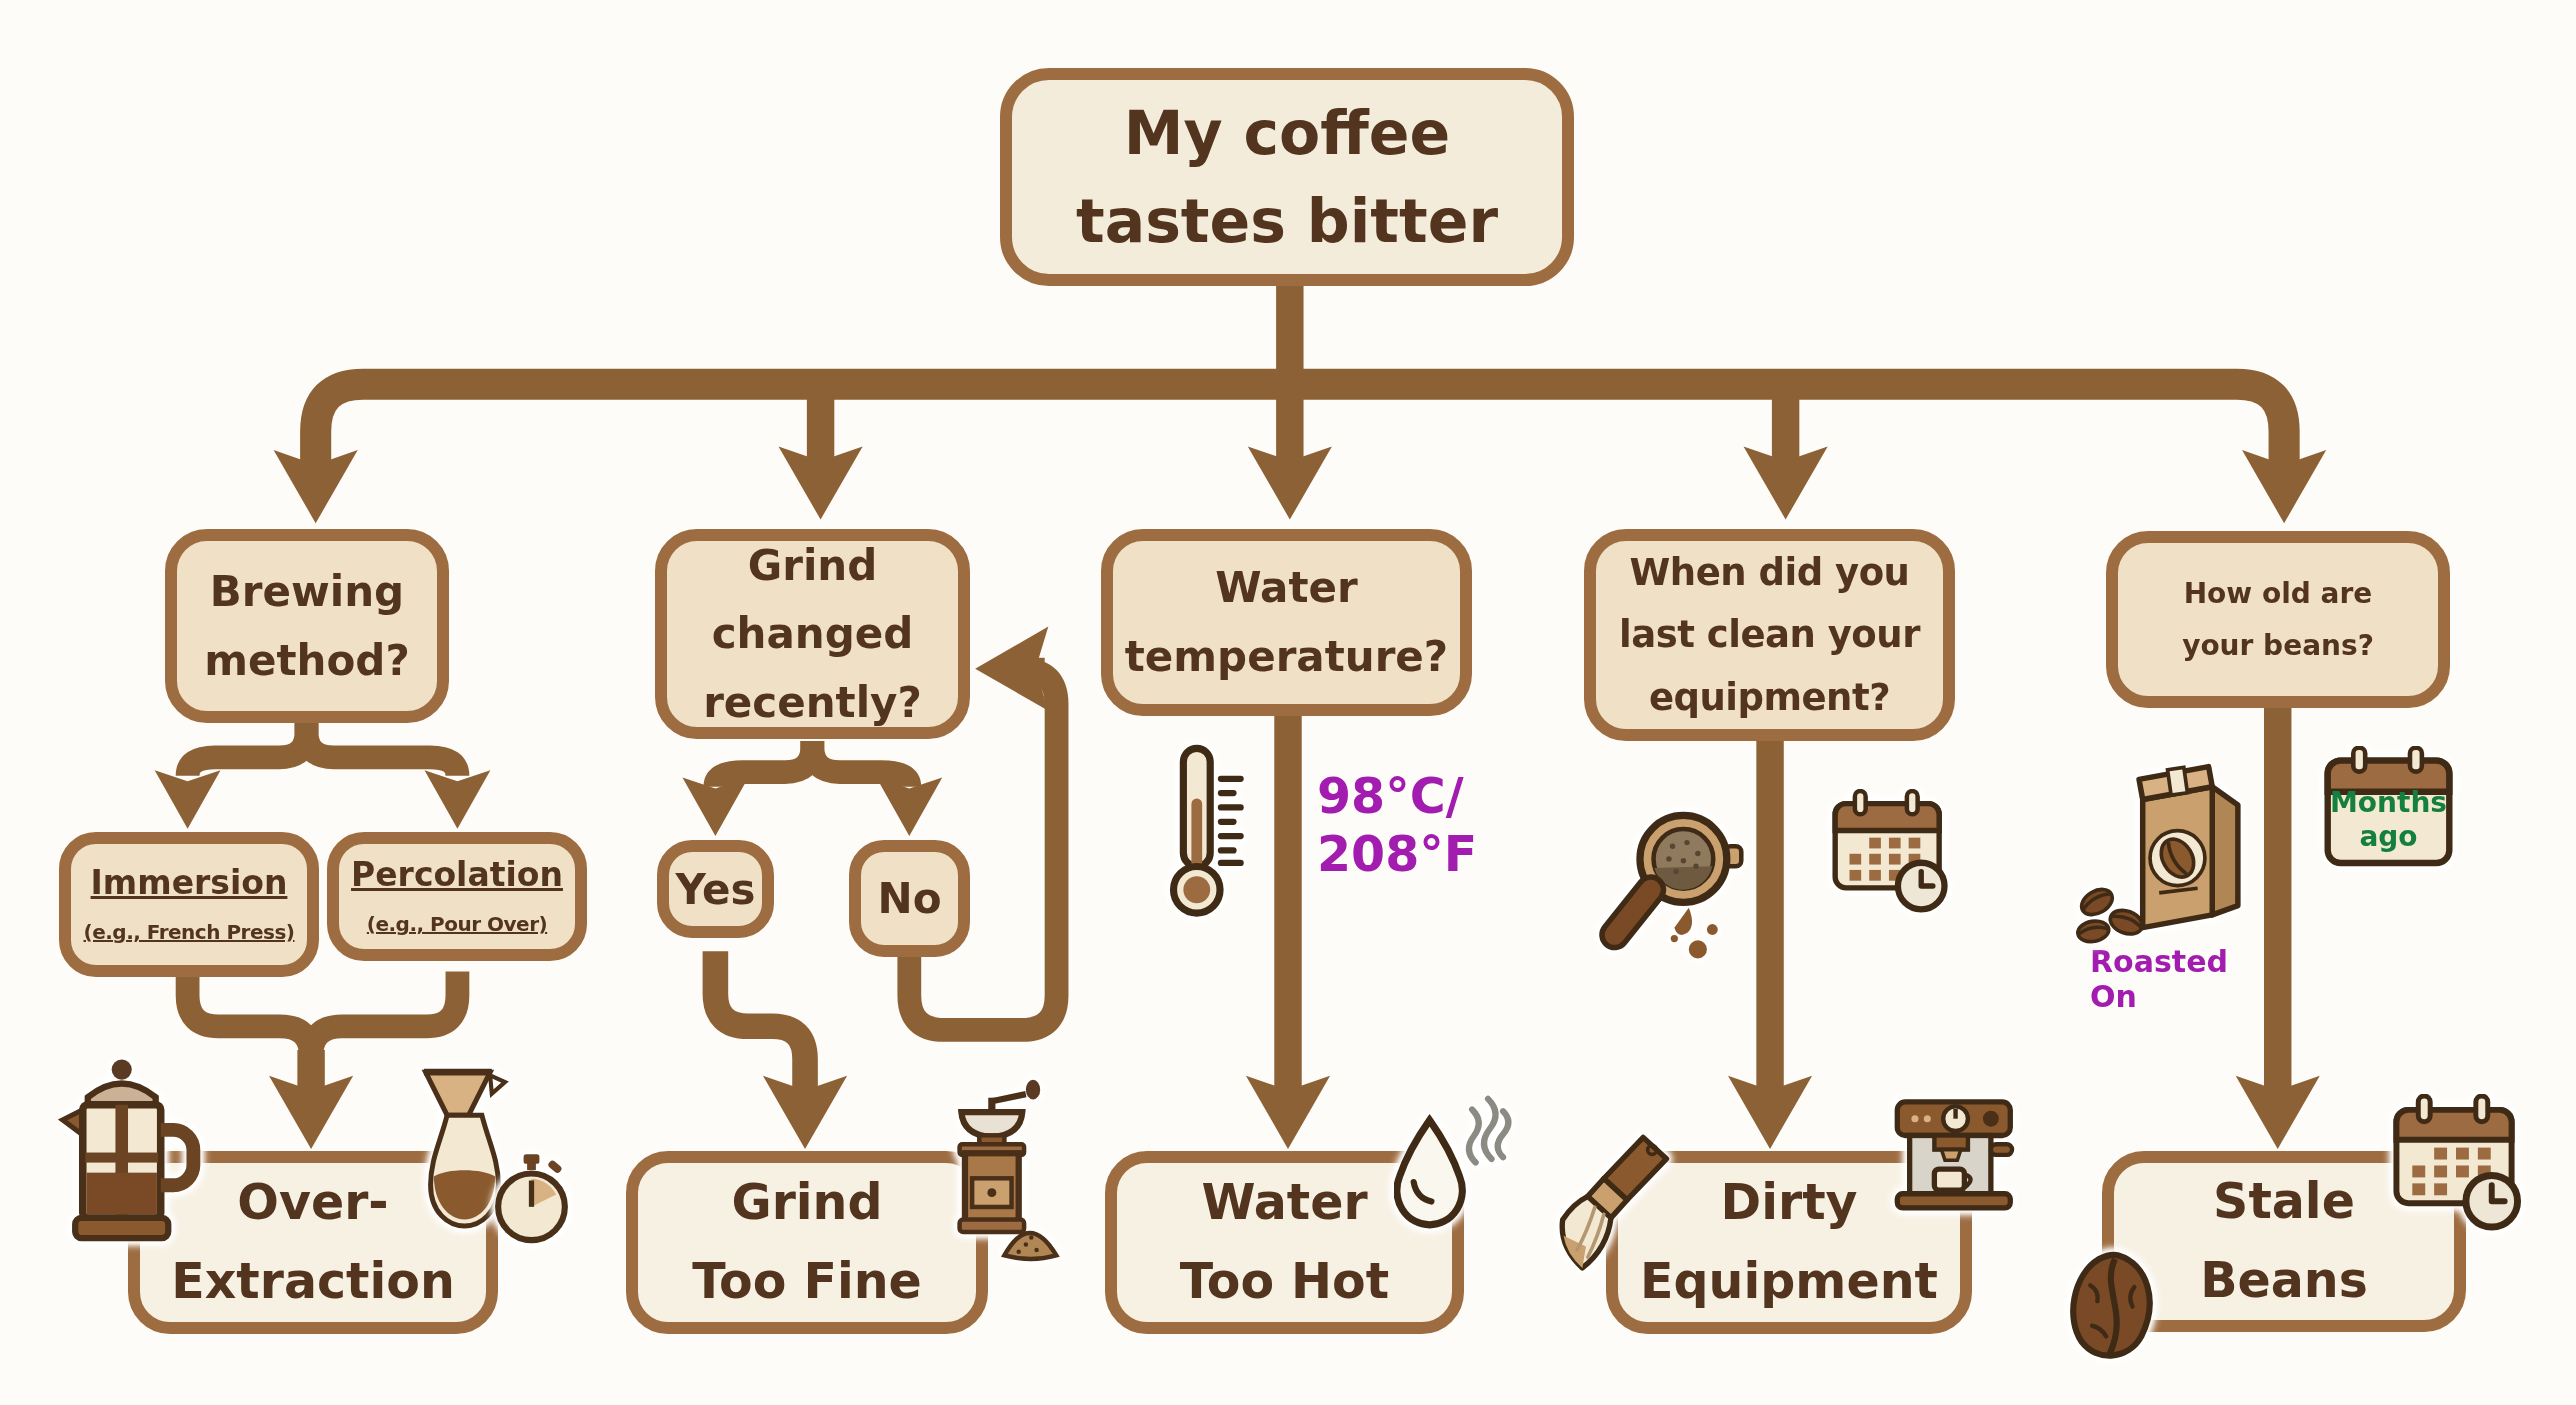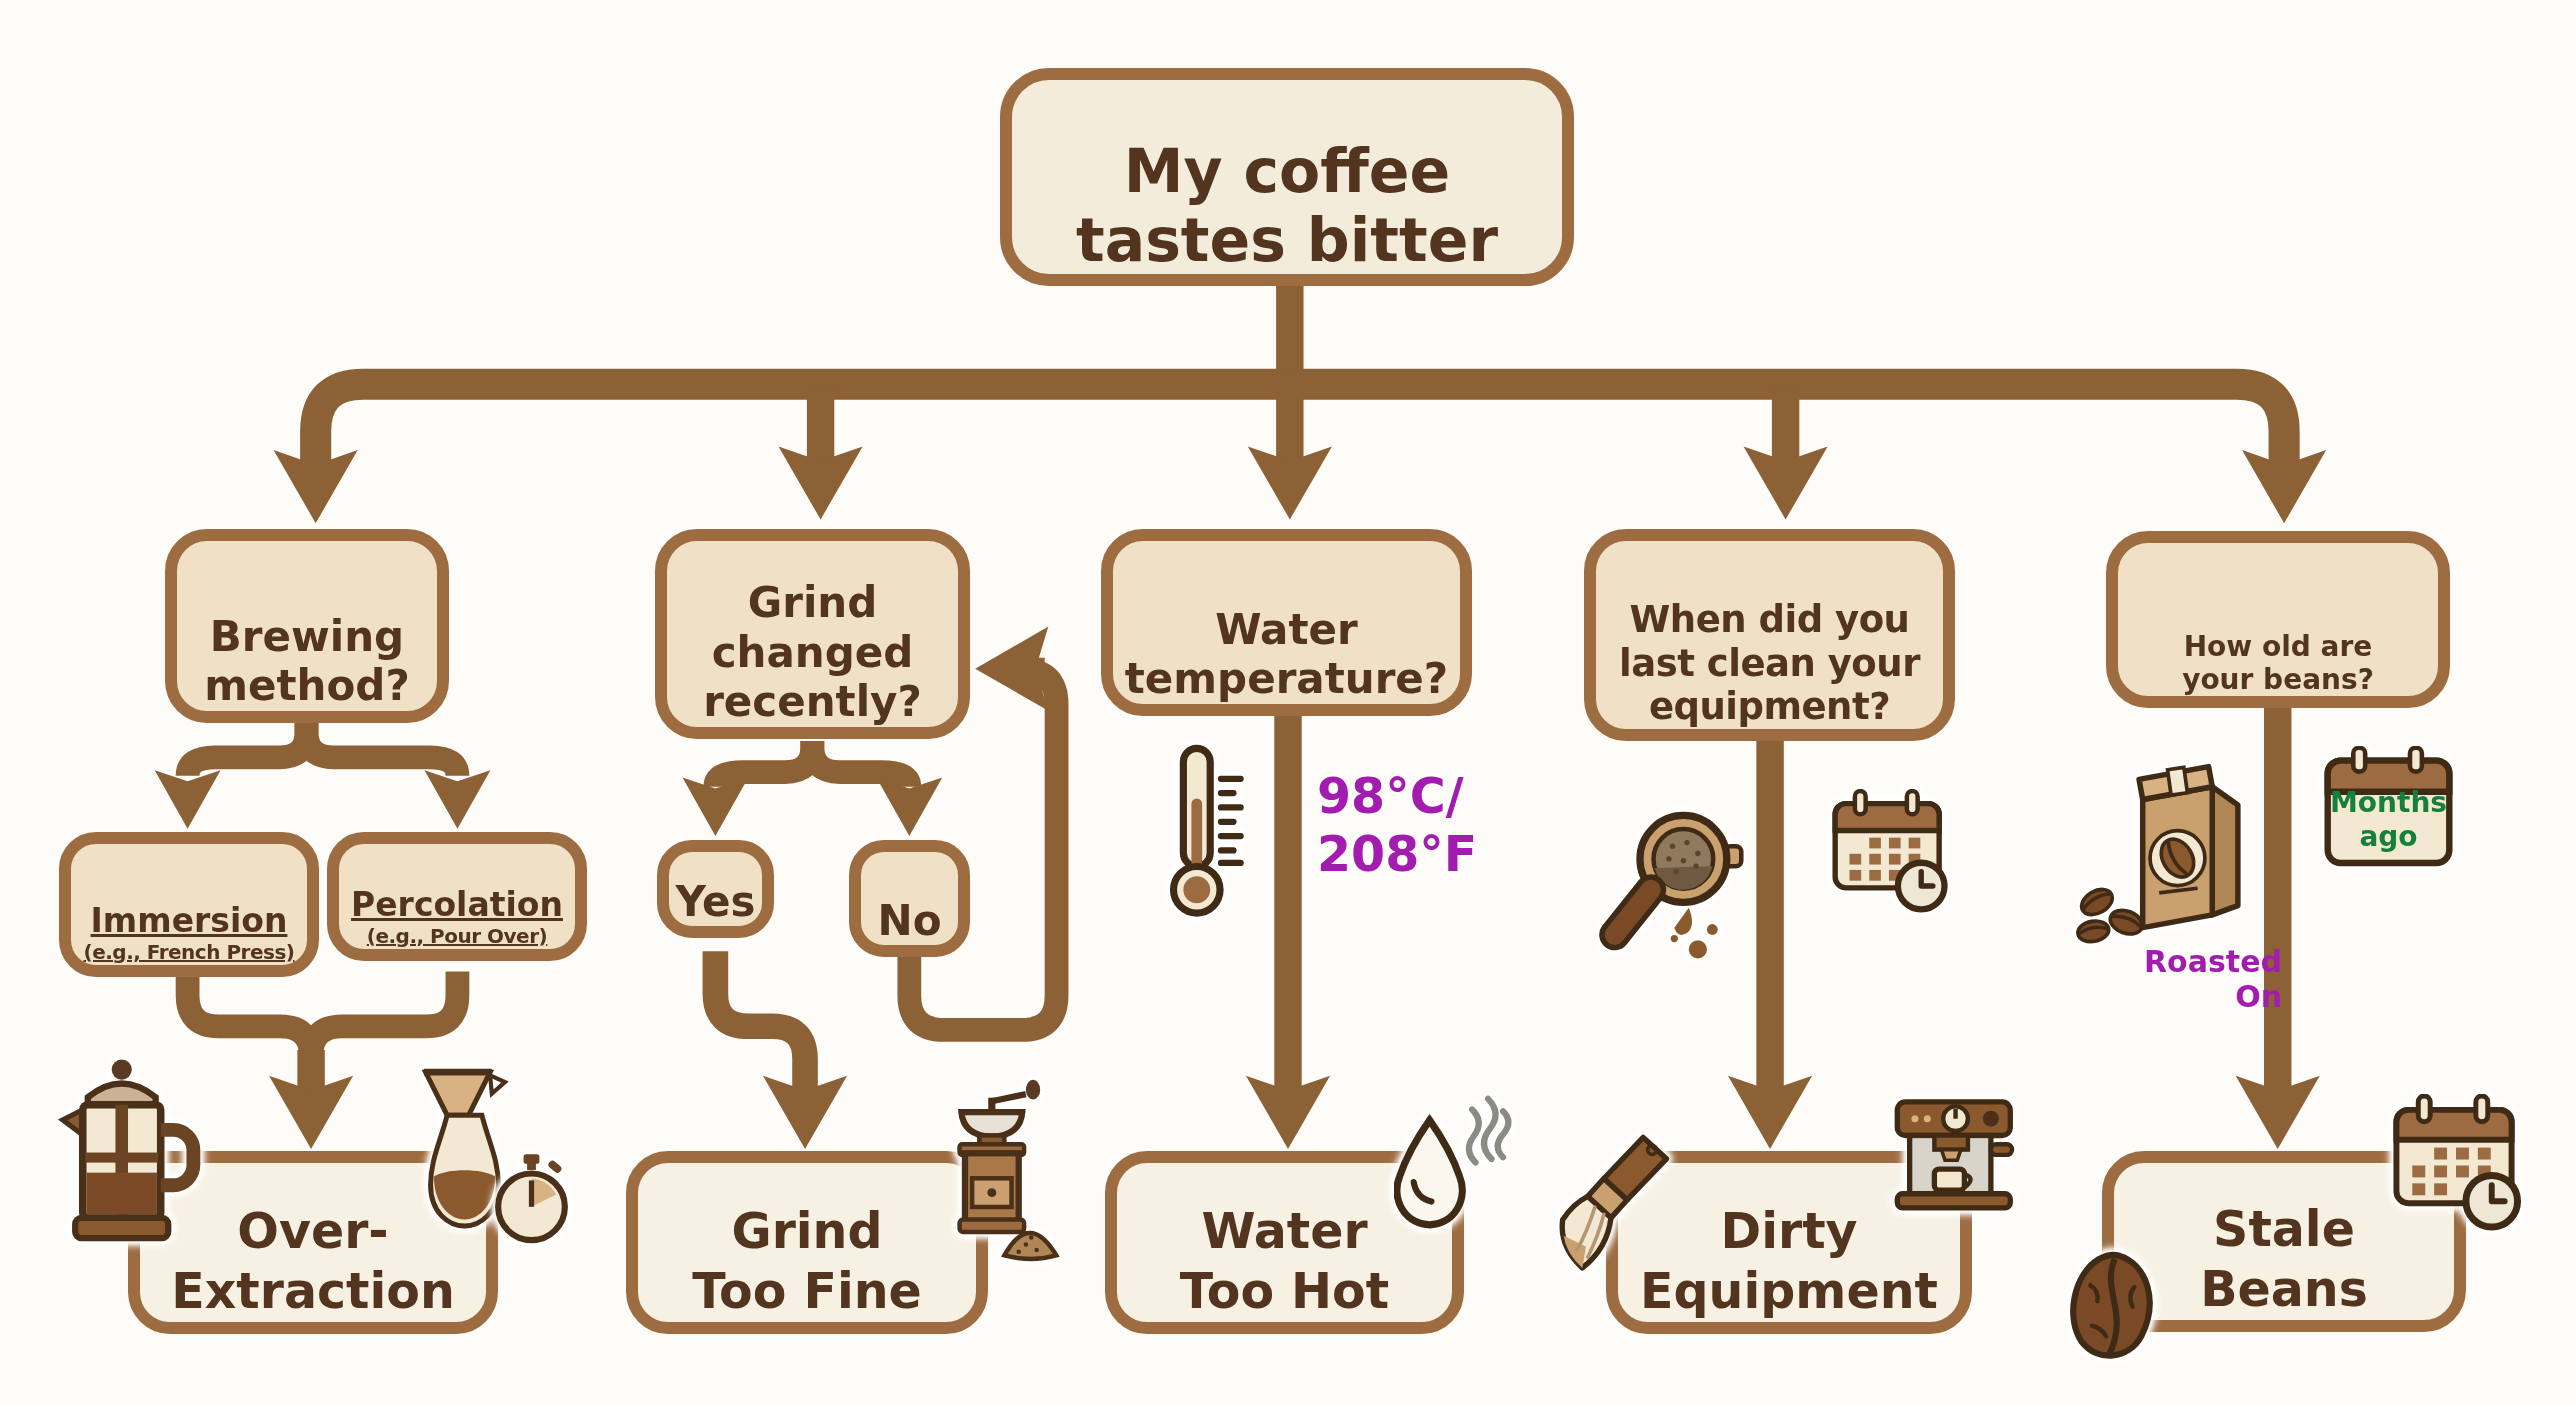--- a/index.html
+++ b/index.html
@@ -4,38 +4,39 @@
 <style>
   html,body{margin:0;padding:0;background:#e8e8e8;}
   .canvas{
     position:relative;width:2576px;height:1405px;background:#fdfcf8;overflow:hidden;
     font-family:"DejaVu Sans",sans-serif;font-weight:bold;color:#53351f;
   }
   svg.connectors{position:absolute;left:0;top:0;z-index:1;}
   .box{
     position:absolute;z-index:2;box-sizing:border-box;
     background:#f0e1c6;border:12.8px solid #9d6c41;border-radius:42px;
-    display:flex;flex-direction:column;justify-content:flex-end;align-items:center;
+    display:flex;flex-direction:column;justify-content:center;align-items:center;
     text-align:center;
+    gap:19px;
   }
   .title-box{background:#f4ecda;border-radius:49px;font-size:60px;line-height:1.14;}
   .q{font-size:42px;line-height:1.18;}
   .q.small{font-size:37px;letter-spacing:-0.5px;}
   .q.med{font-size:28px;}
   .opt{border-radius:37px;text-decoration:underline;}
   .opt .opt-label{font-size:33px;line-height:1.15;}
   .opt .opt-sub{font-size:20px;line-height:1.25;letter-spacing:-0.5px;}
   .yn{border-radius:35px;font-size:42px;}
   .result{background:#f7f1e4;font-size:49px;line-height:1.22;}
   .icon{position:absolute;z-index:3;
     filter:drop-shadow(0 0 3.7px #fff) drop-shadow(0 0 3.7px #fff) drop-shadow(0 0 2.7px #fff);}
   .icon svg{width:100%;height:100%;display:block;}
   .lbl{position:absolute;z-index:3;font-weight:bold;color:#a21caf;}
   .temp-lbl{font-size:49px;line-height:1.18;text-align:left;}
-  .roasted-lbl{font-size:30px;text-align:right;}
+  .roasted-lbl{font-size:30px;text-align:left;}
   .months-txt{position:absolute;left:0;right:0;top:40px;z-index:4;text-align:center;
     font-size:28px;line-height:1.2;color:#15803d;}
 </style>
 </head>
 <body>
 
 <div class="canvas">
 
   <svg class="connectors" width="2576" height="1405" viewBox="0 0 2816 1536">
     <g stroke="#8d6136" fill="none" stroke-linejoin="round">

